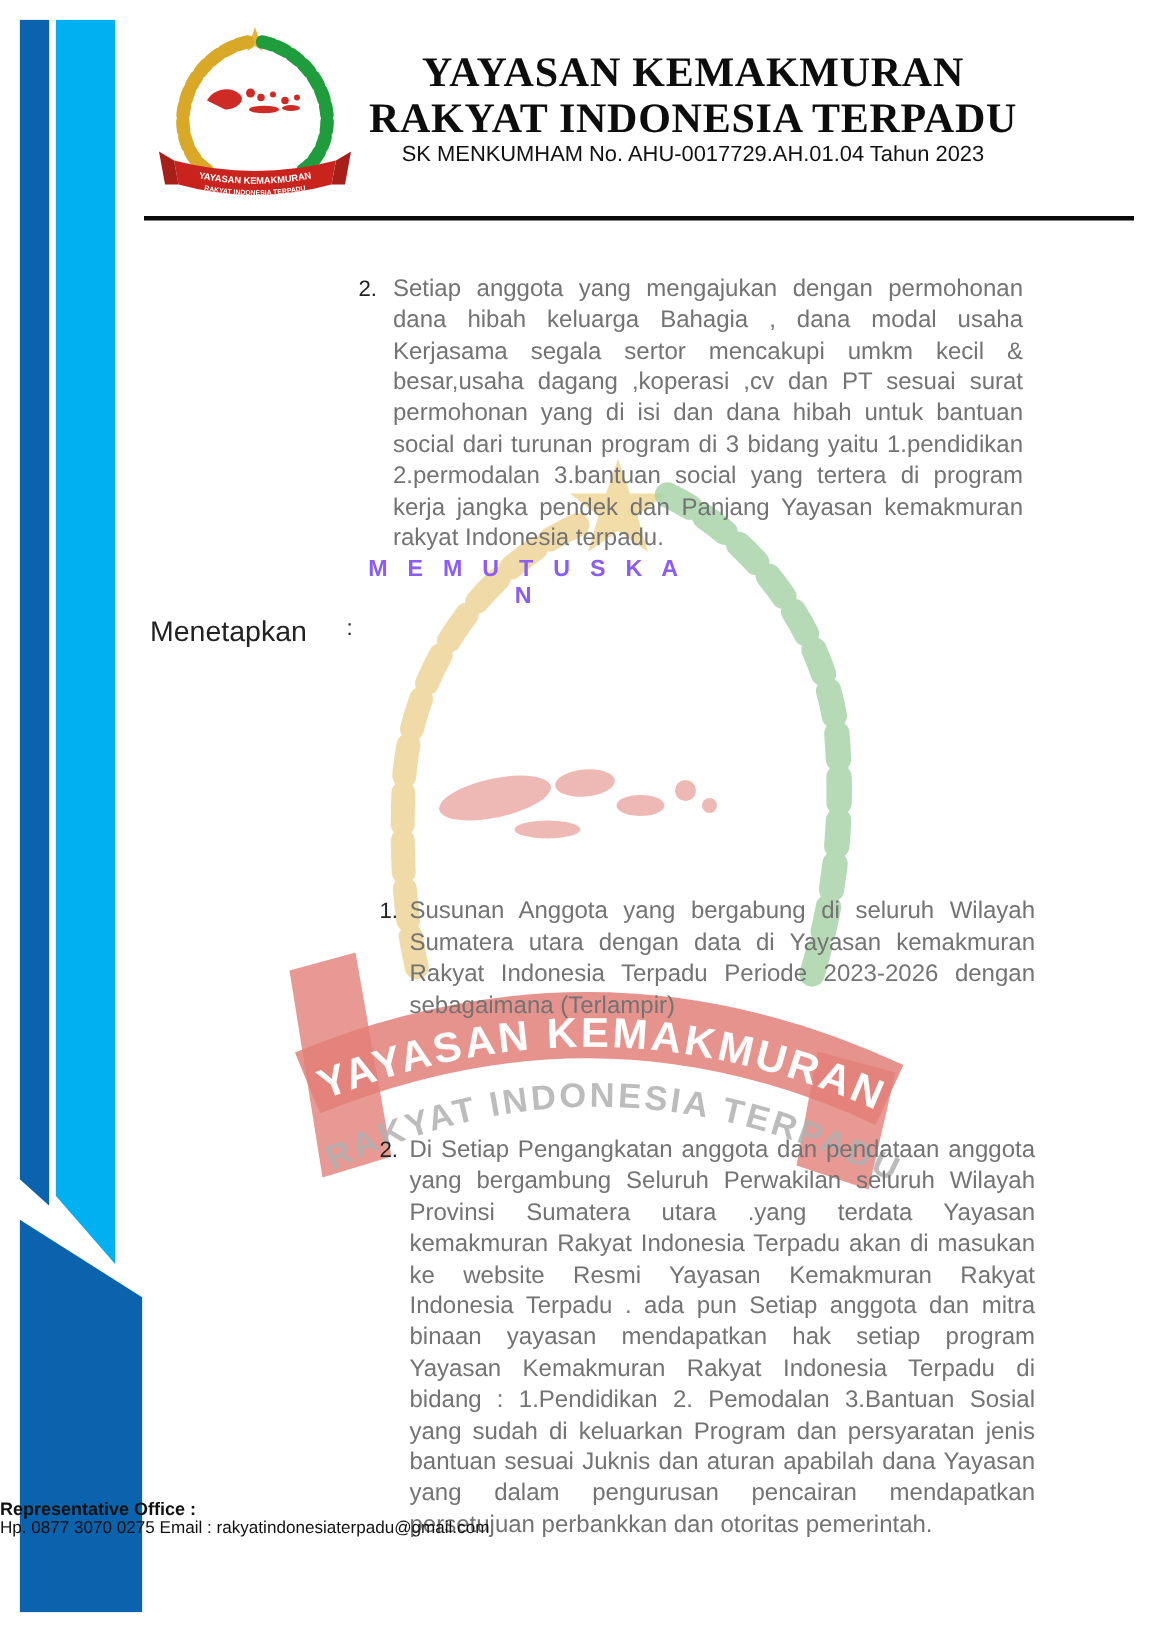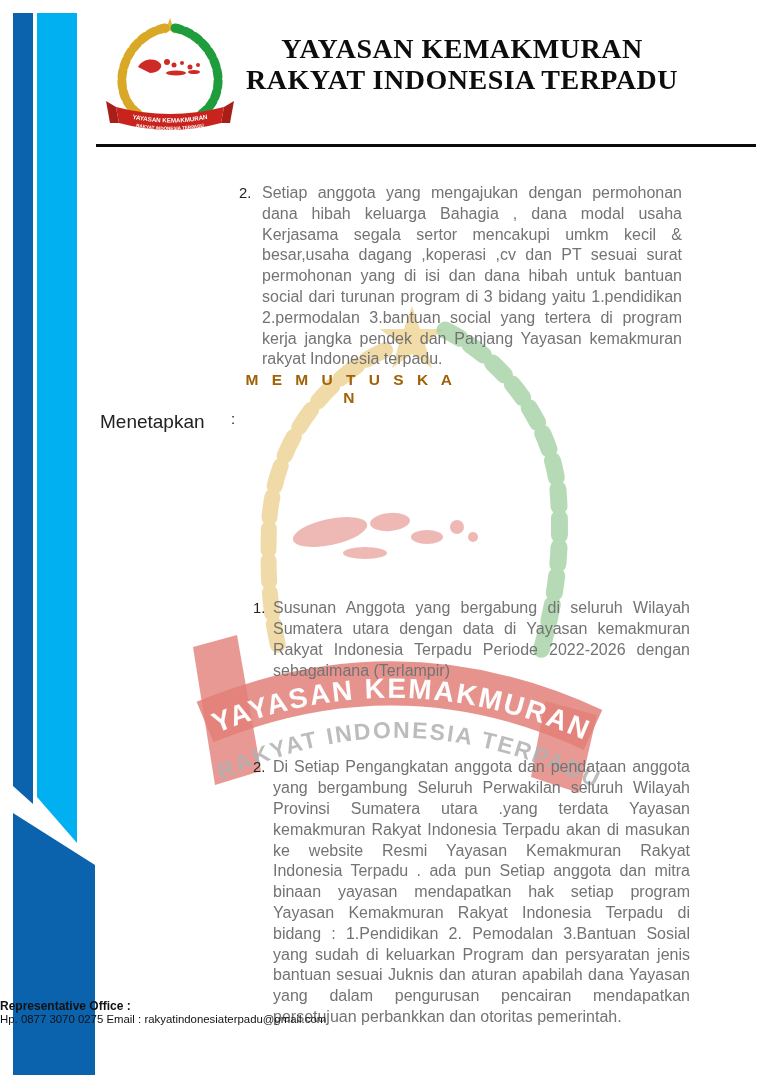--- a/index.html
+++ b/index.html
@@ -24,21 +24,21 @@
   
   .watermark{position:absolute;left:165px;top:285px;width:450px;height:520px;z-index:0;opacity:.8;}
   
   .doc-block{position:absolute;z-index:1;}
   .doc-text{font-size:16px;line-height:20.8px;text-align:justify;color:#737373;}
   .num-item{position:relative;}
   .num{position:absolute;left:0;top:0;font-size:14.8px;line-height:20.8px;color:#222;}
   .intro{left:239px;top:183px;width:443px;}
   .intro .doc-text{margin-left:23px;}
   .decision-heading{left:240px;top:371px;width:222px;text-align:center;font-weight:bold;
-                    font-size:15.5px;letter-spacing:4.5px;color:#a16207;}
+                    font-size:15.5px;letter-spacing:4.5px;color:#8b5cf6;}
   .menetapkan{left:100px;top:411px;font-size:19px;color:#222;}
   .colon{left:231px;top:411px;font-size:14.8px;color:#222;}
   .d-item{left:253px;width:437px;}
   .d-item .doc-text{margin-left:20px;}
   .d1{top:411px;} .d2{top:487px;}
   
   .footer{position:absolute;left:0;top:1000px;width:768px;z-index:1;}
   .footer-title{font-size:12px;font-weight:bold;line-height:13px;color:#111;}
   .footer-line{font-size:11.4px;line-height:12.2px;color:#111;}
 </style>
@@ -109,36 +109,37 @@
       </text>
       <text font-family="Liberation Sans, sans-serif" font-weight="bold" font-size="4.6" fill="#ffffff">
         <textPath href="#logoArc2" startOffset="50%" text-anchor="middle">RAKYAT INDONESIA TERPADU</textPath>
       </text>
     </g>
   </svg>
 
   <div class="header-text">
     <div class="title-line">YAYASAN KEMAKMURAN</div>
     <div class="title-line">RAKYAT INDONESIA TERPADU</div>
+    <div class="sub-line">SK MENKUMHAM No. AHU-0017729.AH.01.04 Tahun 2023</div>
   </div>
   <div class="header-rule"></div>
 
   <div class="doc-block intro num-item">
     <span class="num">2.</span>
     <div class="doc-text">Setiap anggota yang mengajukan dengan permohonan dana hibah keluarga Bahagia , dana modal usaha Kerjasama segala sertor mencakupi umkm kecil &amp; besar,usaha dagang ,koperasi ,cv dan PT sesuai surat permohonan yang di isi  dan dana hibah untuk bantuan social dari turunan program di 3 bidang yaitu 1.pendidikan 2.permodalan 3.bantuan social yang tertera di program kerja jangka pendek dan Panjang Yayasan kemakmuran rakyat Indonesia terpadu.</div>
   </div>
 
   <div class="doc-block decision-heading">M E M U T U S K A N</div>
 
   <div class="doc-block menetapkan">Menetapkan</div>
   <div class="doc-block colon">:</div>
 
   <div class="doc-block d-item d1 num-item">
     <span class="num">1.</span>
-    <div class="doc-text">Susunan Anggota yang bergabung di seluruh Wilayah Sumatera utara dengan data di Yayasan kemakmuran Rakyat Indonesia Terpadu Periode 2022-2026 dengan  sebagaimana (Terlampir)</div>
+    <div class="doc-text">Susunan Anggota yang bergabung di seluruh Wilayah Sumatera utara dengan data di Yayasan kemakmuran Rakyat Indonesia Terpadu Periode 2023-2026 dengan  sebagaimana (Terlampir)</div>
   </div>
   <div class="doc-block d-item d2 num-item">
     <span class="num">2.</span>
     <div class="doc-text">Di Setiap Pengangkatan anggota  dan pendataan anggota yang bergambung    Seluruh Perwakilan seluruh Wilayah Provinsi Sumatera utara  .yang terdata Yayasan kemakmuran Rakyat Indonesia Terpadu akan di masukan   ke website Resmi Yayasan Kemakmuran Rakyat Indonesia Terpadu . ada pun Setiap anggota dan mitra binaan yayasan mendapatkan hak setiap  program Yayasan Kemakmuran Rakyat Indonesia Terpadu  di bidang : 1.Pendidikan 2. Pemodalan 3.Bantuan Sosial yang sudah di keluarkan Program dan persyaratan jenis bantuan  sesuai Juknis dan aturan apabilah dana Yayasan yang dalam pengurusan pencairan mendapatkan persetujuan perbankkan dan otoritas pemerintah.</div>
   </div>
 
   <div class="footer">
     <div class="footer-title">Representative Office :</div>
     <div class="footer-line">Hp. 0877 3070 0275  Email : rakyatindonesiaterpadu@gmail.com</div>
   </div>

